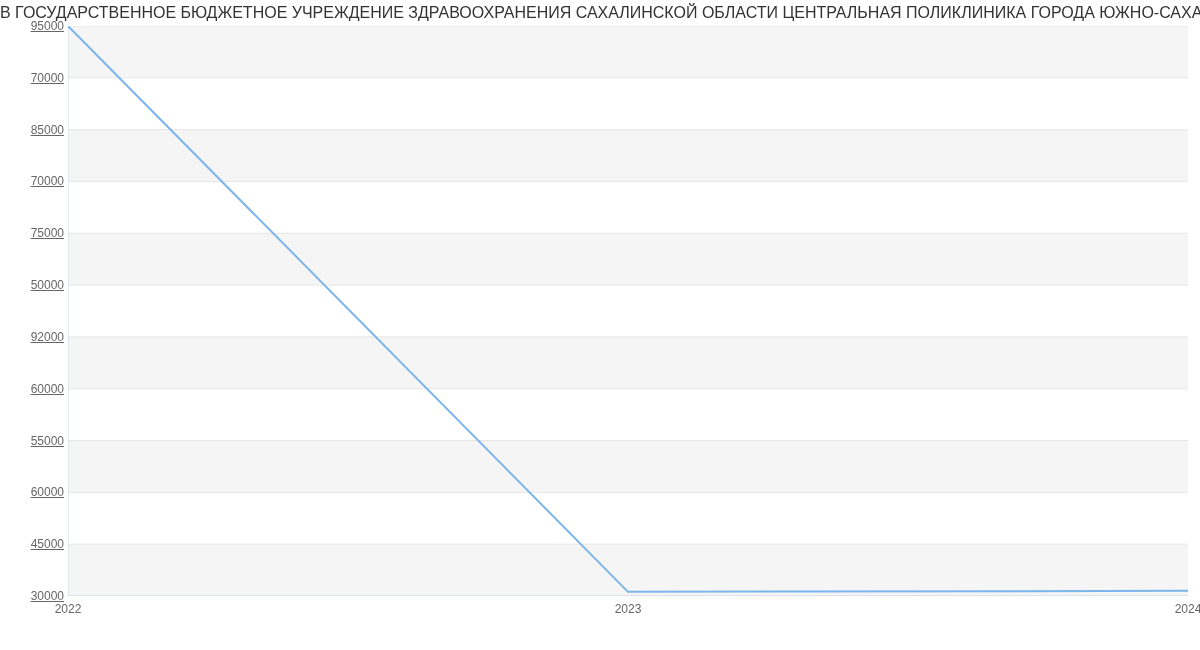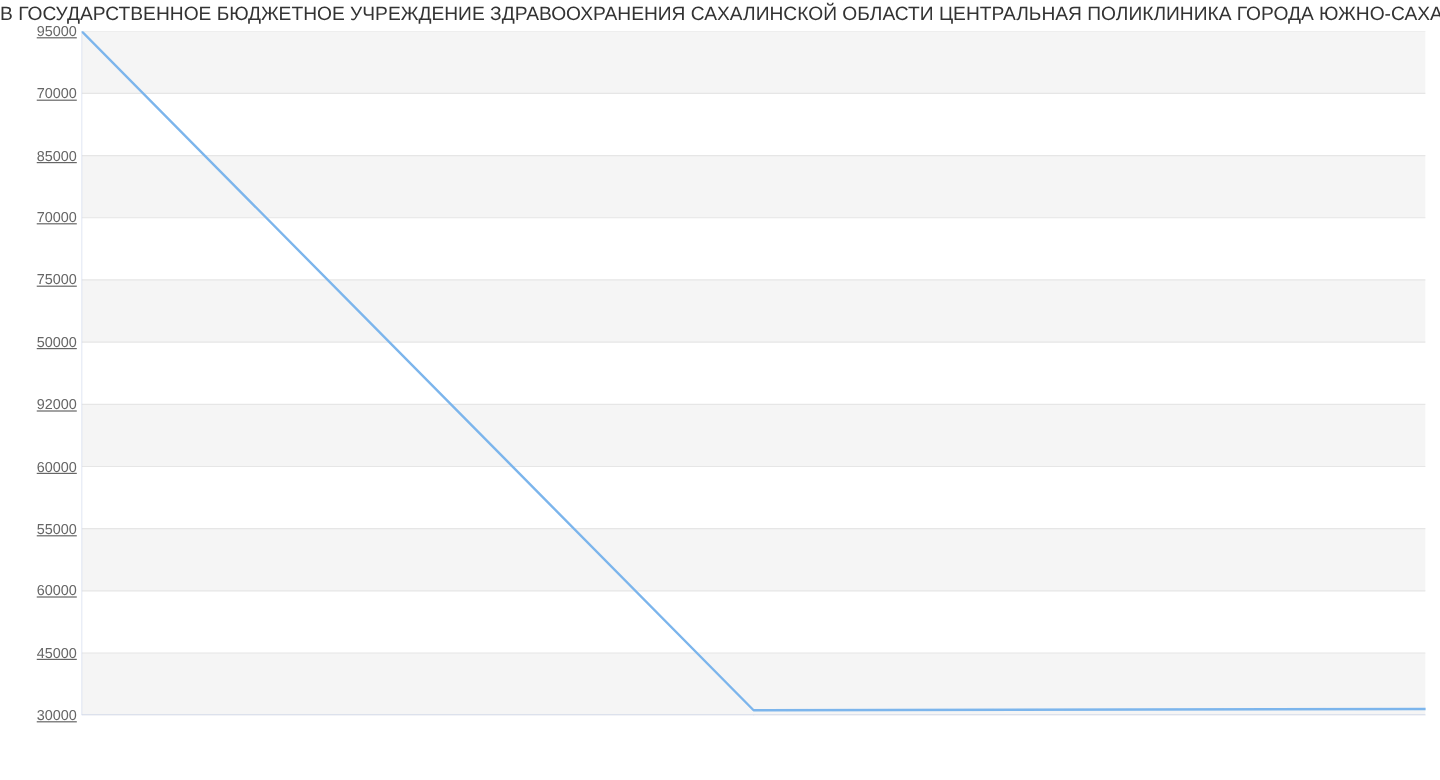--- a/index.html
+++ b/index.html
@@ -29,20 +29,25 @@
     <span style="top:63.636%">60000</span>
     <span style="top:54.545%">92000</span>
     <span style="top:45.455%">50000</span>
     <span style="top:36.364%">75000</span>
     <span style="top:27.273%">70000</span>
     <span style="top:18.182%">85000</span>
     <span style="top:9.091%">70000</span>
     <span style="top:0%">95000</span>
   </div>
 
+  <div class="xlabels">
+    <span style="left:0%">2022</span>
+    <span style="left:50%">2023</span>
+    <span style="left:100%">2024</span>
+  </div>
 
   <svg class="plot" viewBox="0 0 1120 570" preserveAspectRatio="none">
     <g class="bands">
       <rect class="base" x="0" y="0" width="1120" height="570"></rect>
       <rect class="alt" x="0" y="518.18" width="1120" height="51.82"></rect>
       <rect class="alt" x="0" y="414.55" width="1120" height="51.82"></rect>
       <rect class="alt" x="0" y="310.91" width="1120" height="51.82"></rect>
       <rect class="alt" x="0" y="207.27" width="1120" height="51.82"></rect>
       <rect class="alt" x="0" y="103.64" width="1120" height="51.82"></rect>
       <rect class="alt" x="0" y="0" width="1120" height="51.82"></rect>

